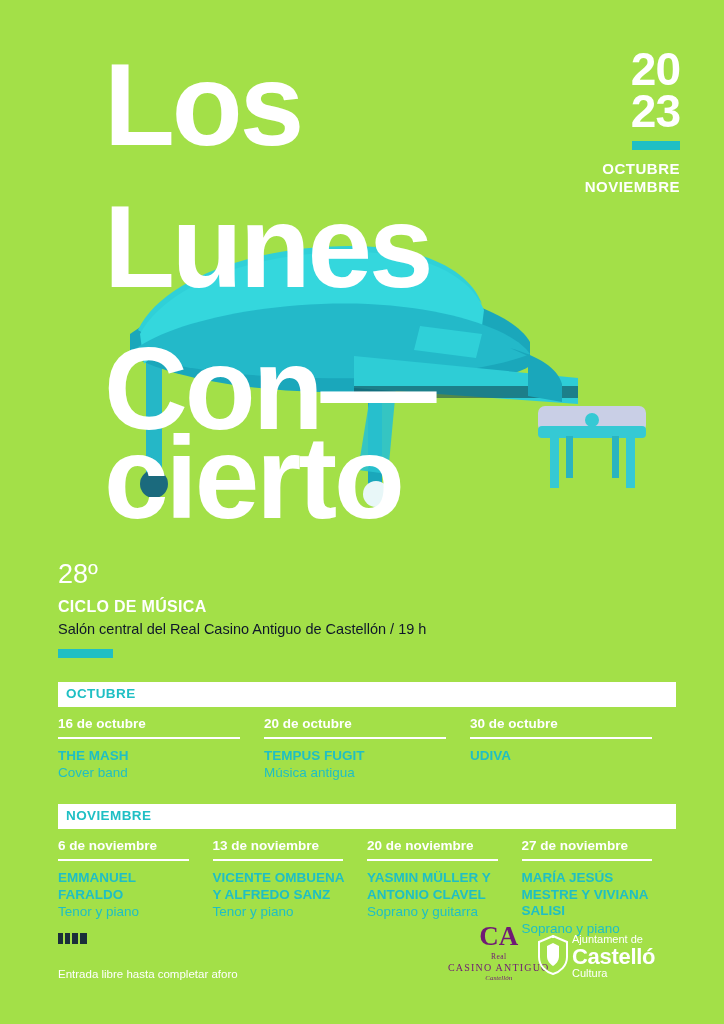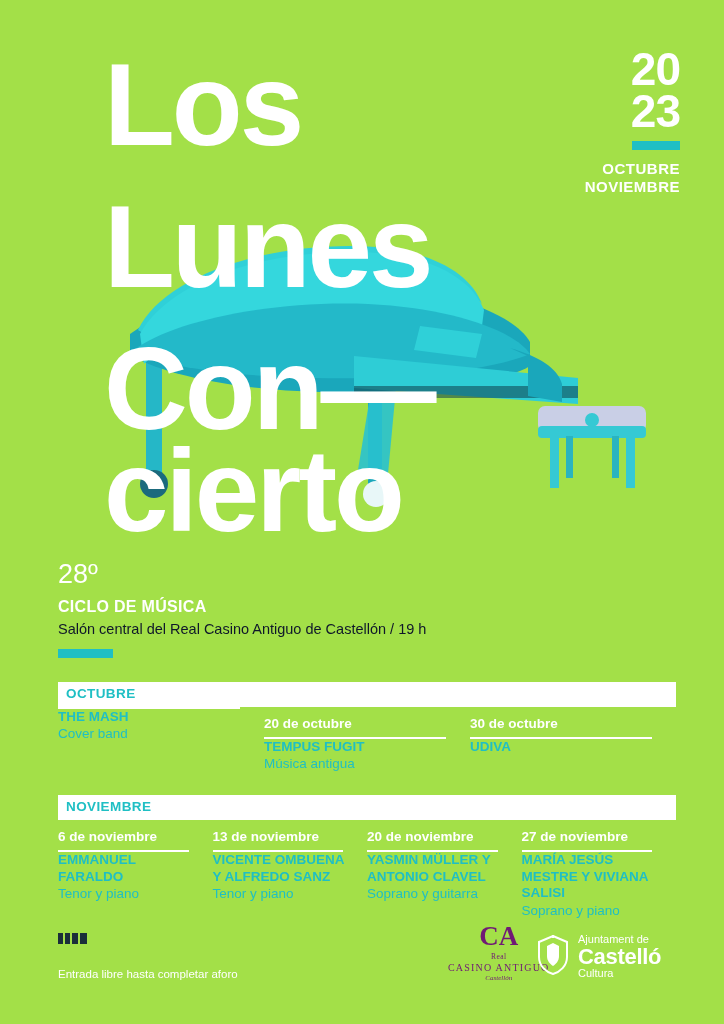--- a/index.html
+++ b/index.html
@@ -66,21 +66,21 @@
     color: #ffffff;
     font-weight: bold;
     font-size: 116px;
     line-height: 0.92;
     letter-spacing: -3px;
     pointer-events: none;
   }
   .title .l1 { position: absolute; top: 10px;  left: 0; }
   .title .l2 { position: absolute; top: 152px; left: 0; }
   .title .l3 { position: absolute; top: 294px; left: 0; }
-  .title .l4 { position: absolute; top: 396px; left: 0; }
+  .title .l4 { position: absolute; top: 383px; left: 0; }
 
   
   .sub {
     position: absolute;
     left: 58px;
     top: 560px;
     width: 620px;
   }
   .sub-num {
     font-size: 27px;
@@ -140,20 +140,21 @@
   }
   .col-line {
     height: 2px;
     background: #ffffff;
     margin-right: 12px;
   }
   .col-artist {
     font-size: 13.5px;
     font-weight: bold;
     color: #1fbfc4;
+    padding-top: 9px;
     line-height: 1.22;
   }
   .col-desc {
     font-size: 13.5px;
     color: #1fbfc4;
     line-height: 1.25;
     padding-top: 1px;
   }
   .block-oct { margin-bottom: 22px; }
 
@@ -209,21 +210,21 @@
     margin-top: 1px;
   }
   .logo-ajt {
     position: absolute;
     left: 478px;
     bottom: 2px;
     display: flex;
     align-items: center;
     color: #ffffff;
   }
-  .logo-ajt .txt { margin-left: 8px; line-height: 1.05; }
+  .logo-ajt .txt { margin-left: 2px; line-height: 1.05; }
   .logo-ajt .t1 { font-size: 11px; }
   .logo-ajt .t2 { font-size: 22px; font-weight: bold; letter-spacing: -0.3px; }
   .logo-ajt .t3 { font-size: 11px; }
 </style>
 </head>
 <body>
 
 <div class="poster">
 
   <div class="year-block">
@@ -283,20 +284,21 @@
     <div class="sub-place">Salón central del Real Casino Antiguo de Castellón / 19 h</div>
     <div class="sub-rule"></div>
   </div>
 
   <div class="program">
 
     <div class="block-oct">
       <div class="band">OCTUBRE</div>
       <div class="cols">
         <div class="col">
+          <div class="col-date">16 de octubre</div>
           <div class="col-line"></div>
           <div class="col-artist">THE MASH</div>
           <div class="col-desc">Cover band</div>
         </div>
         <div class="col">
           <div class="col-date">20 de octubre</div>
           <div class="col-line"></div>
           <div class="col-artist">TEMPUS FUGIT</div>
           <div class="col-desc">Música antigua</div>
         </div>

